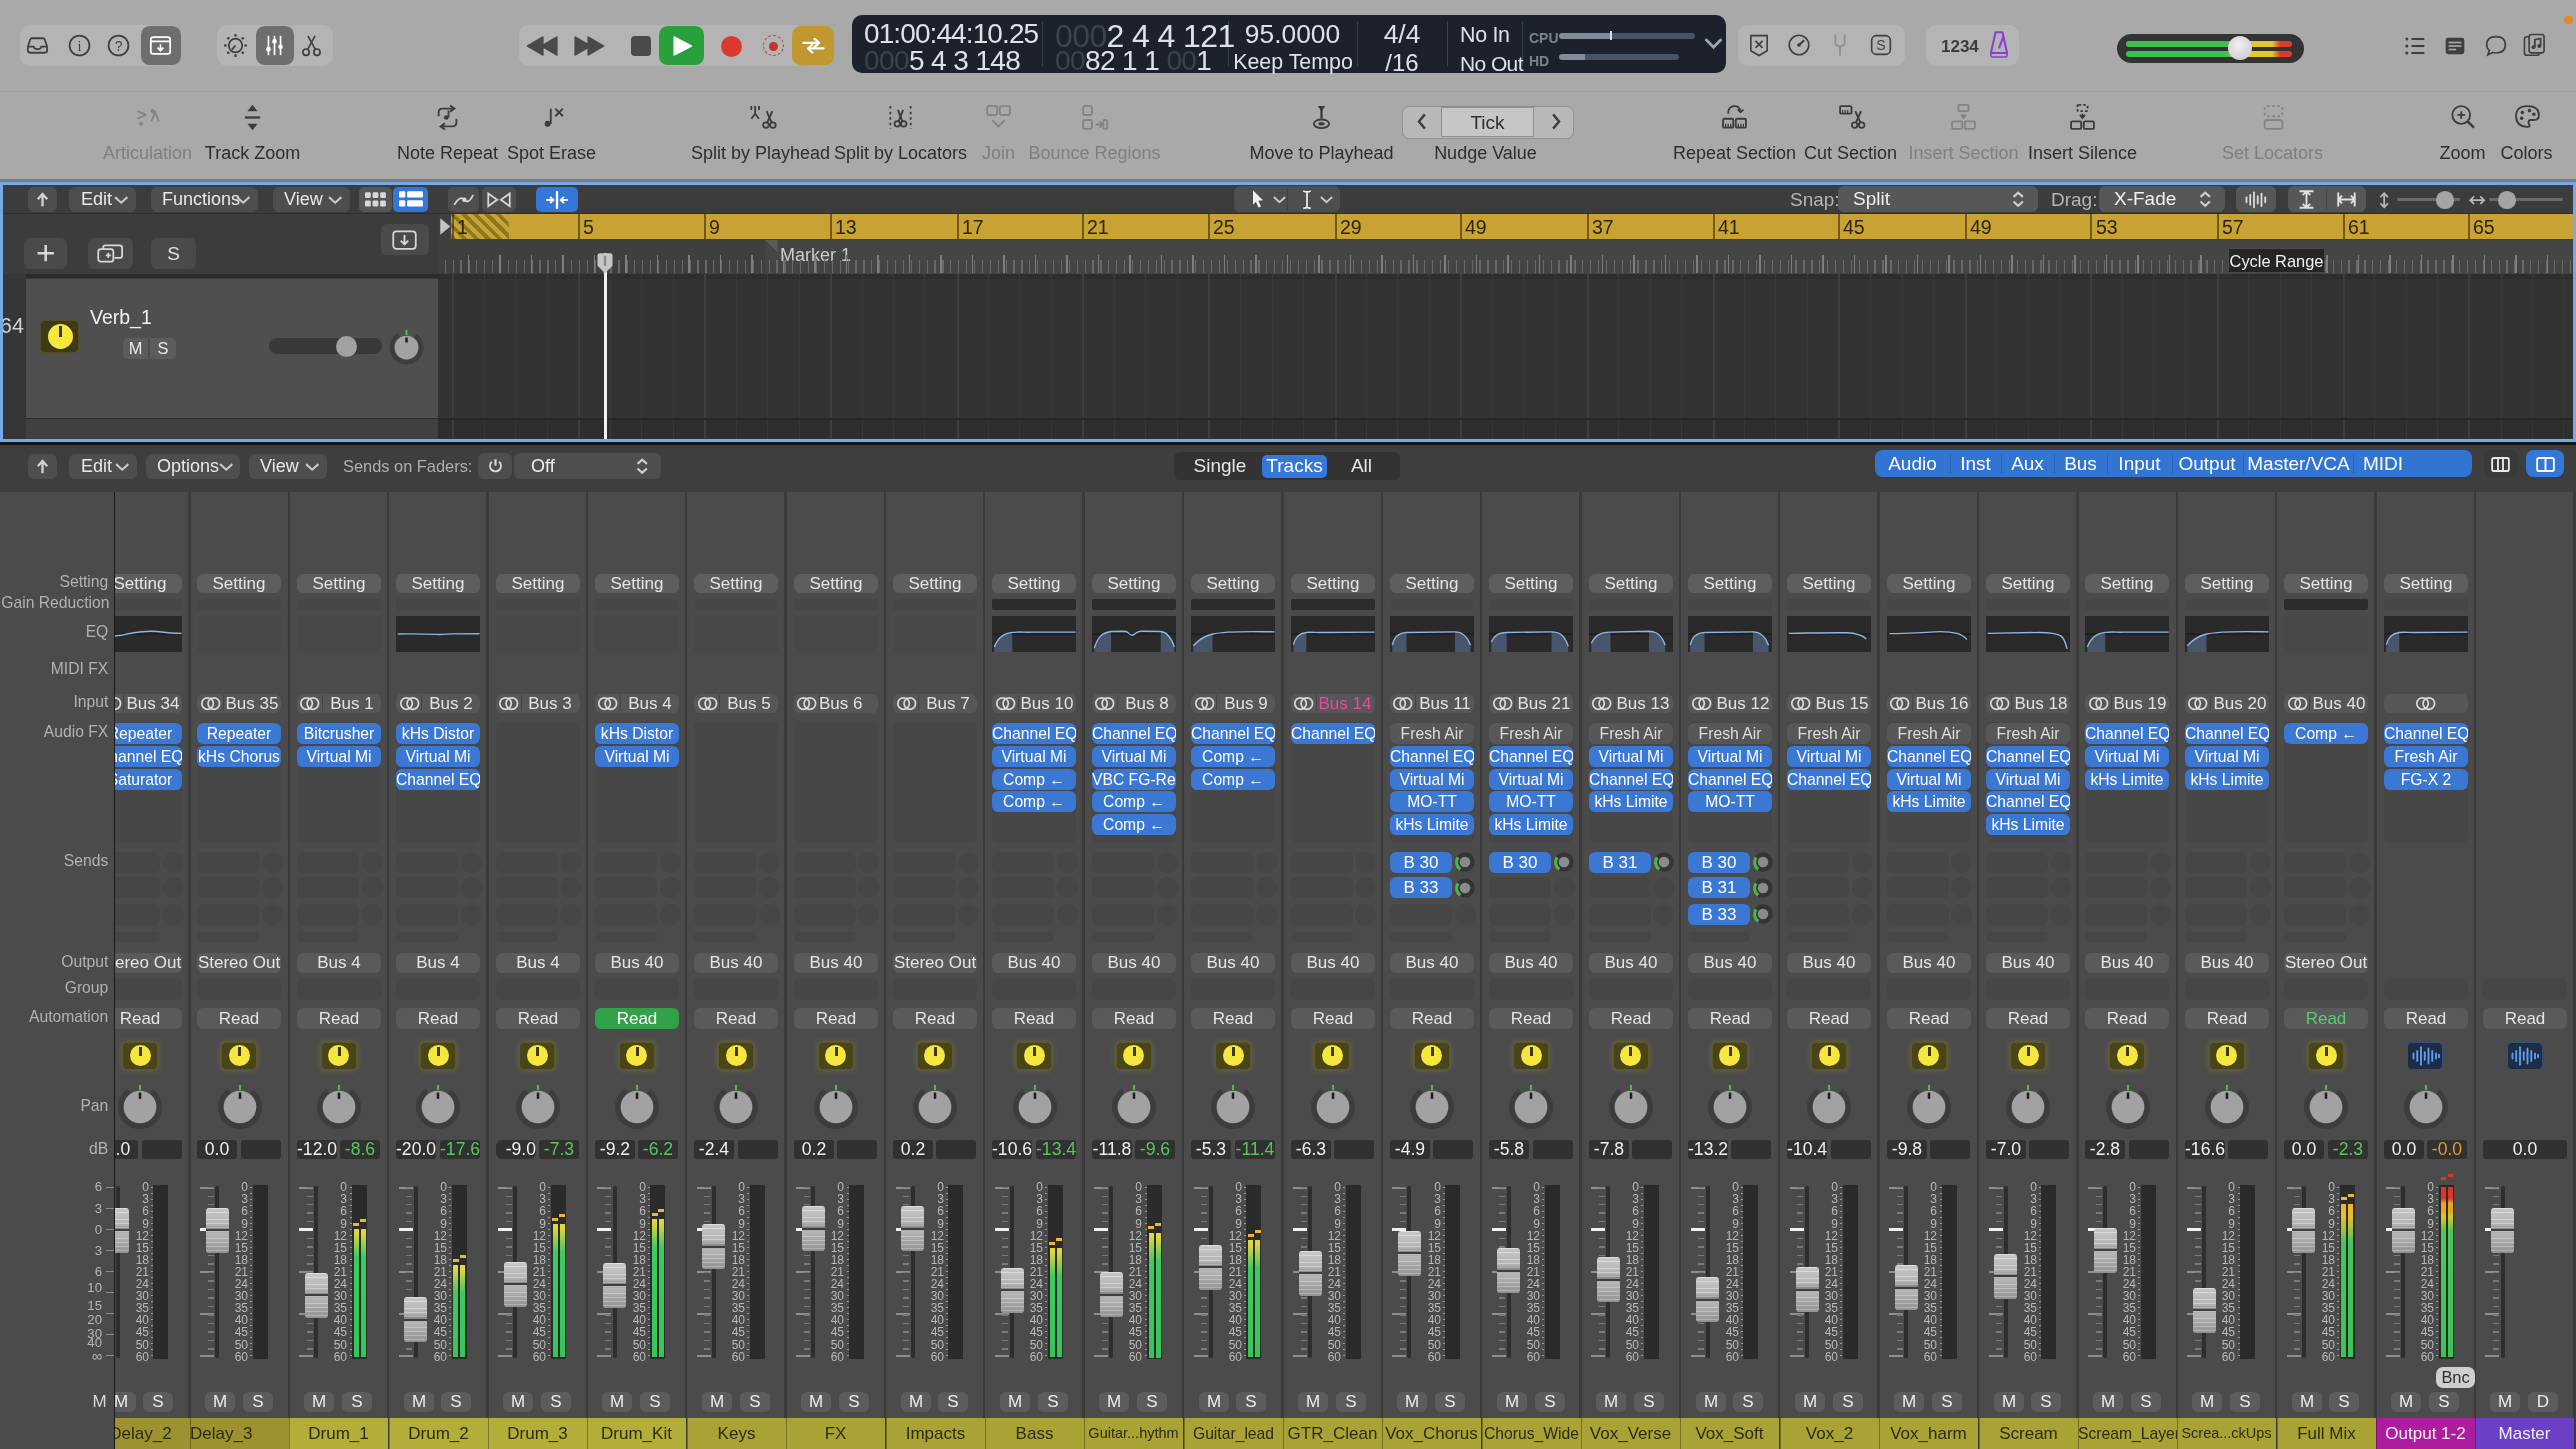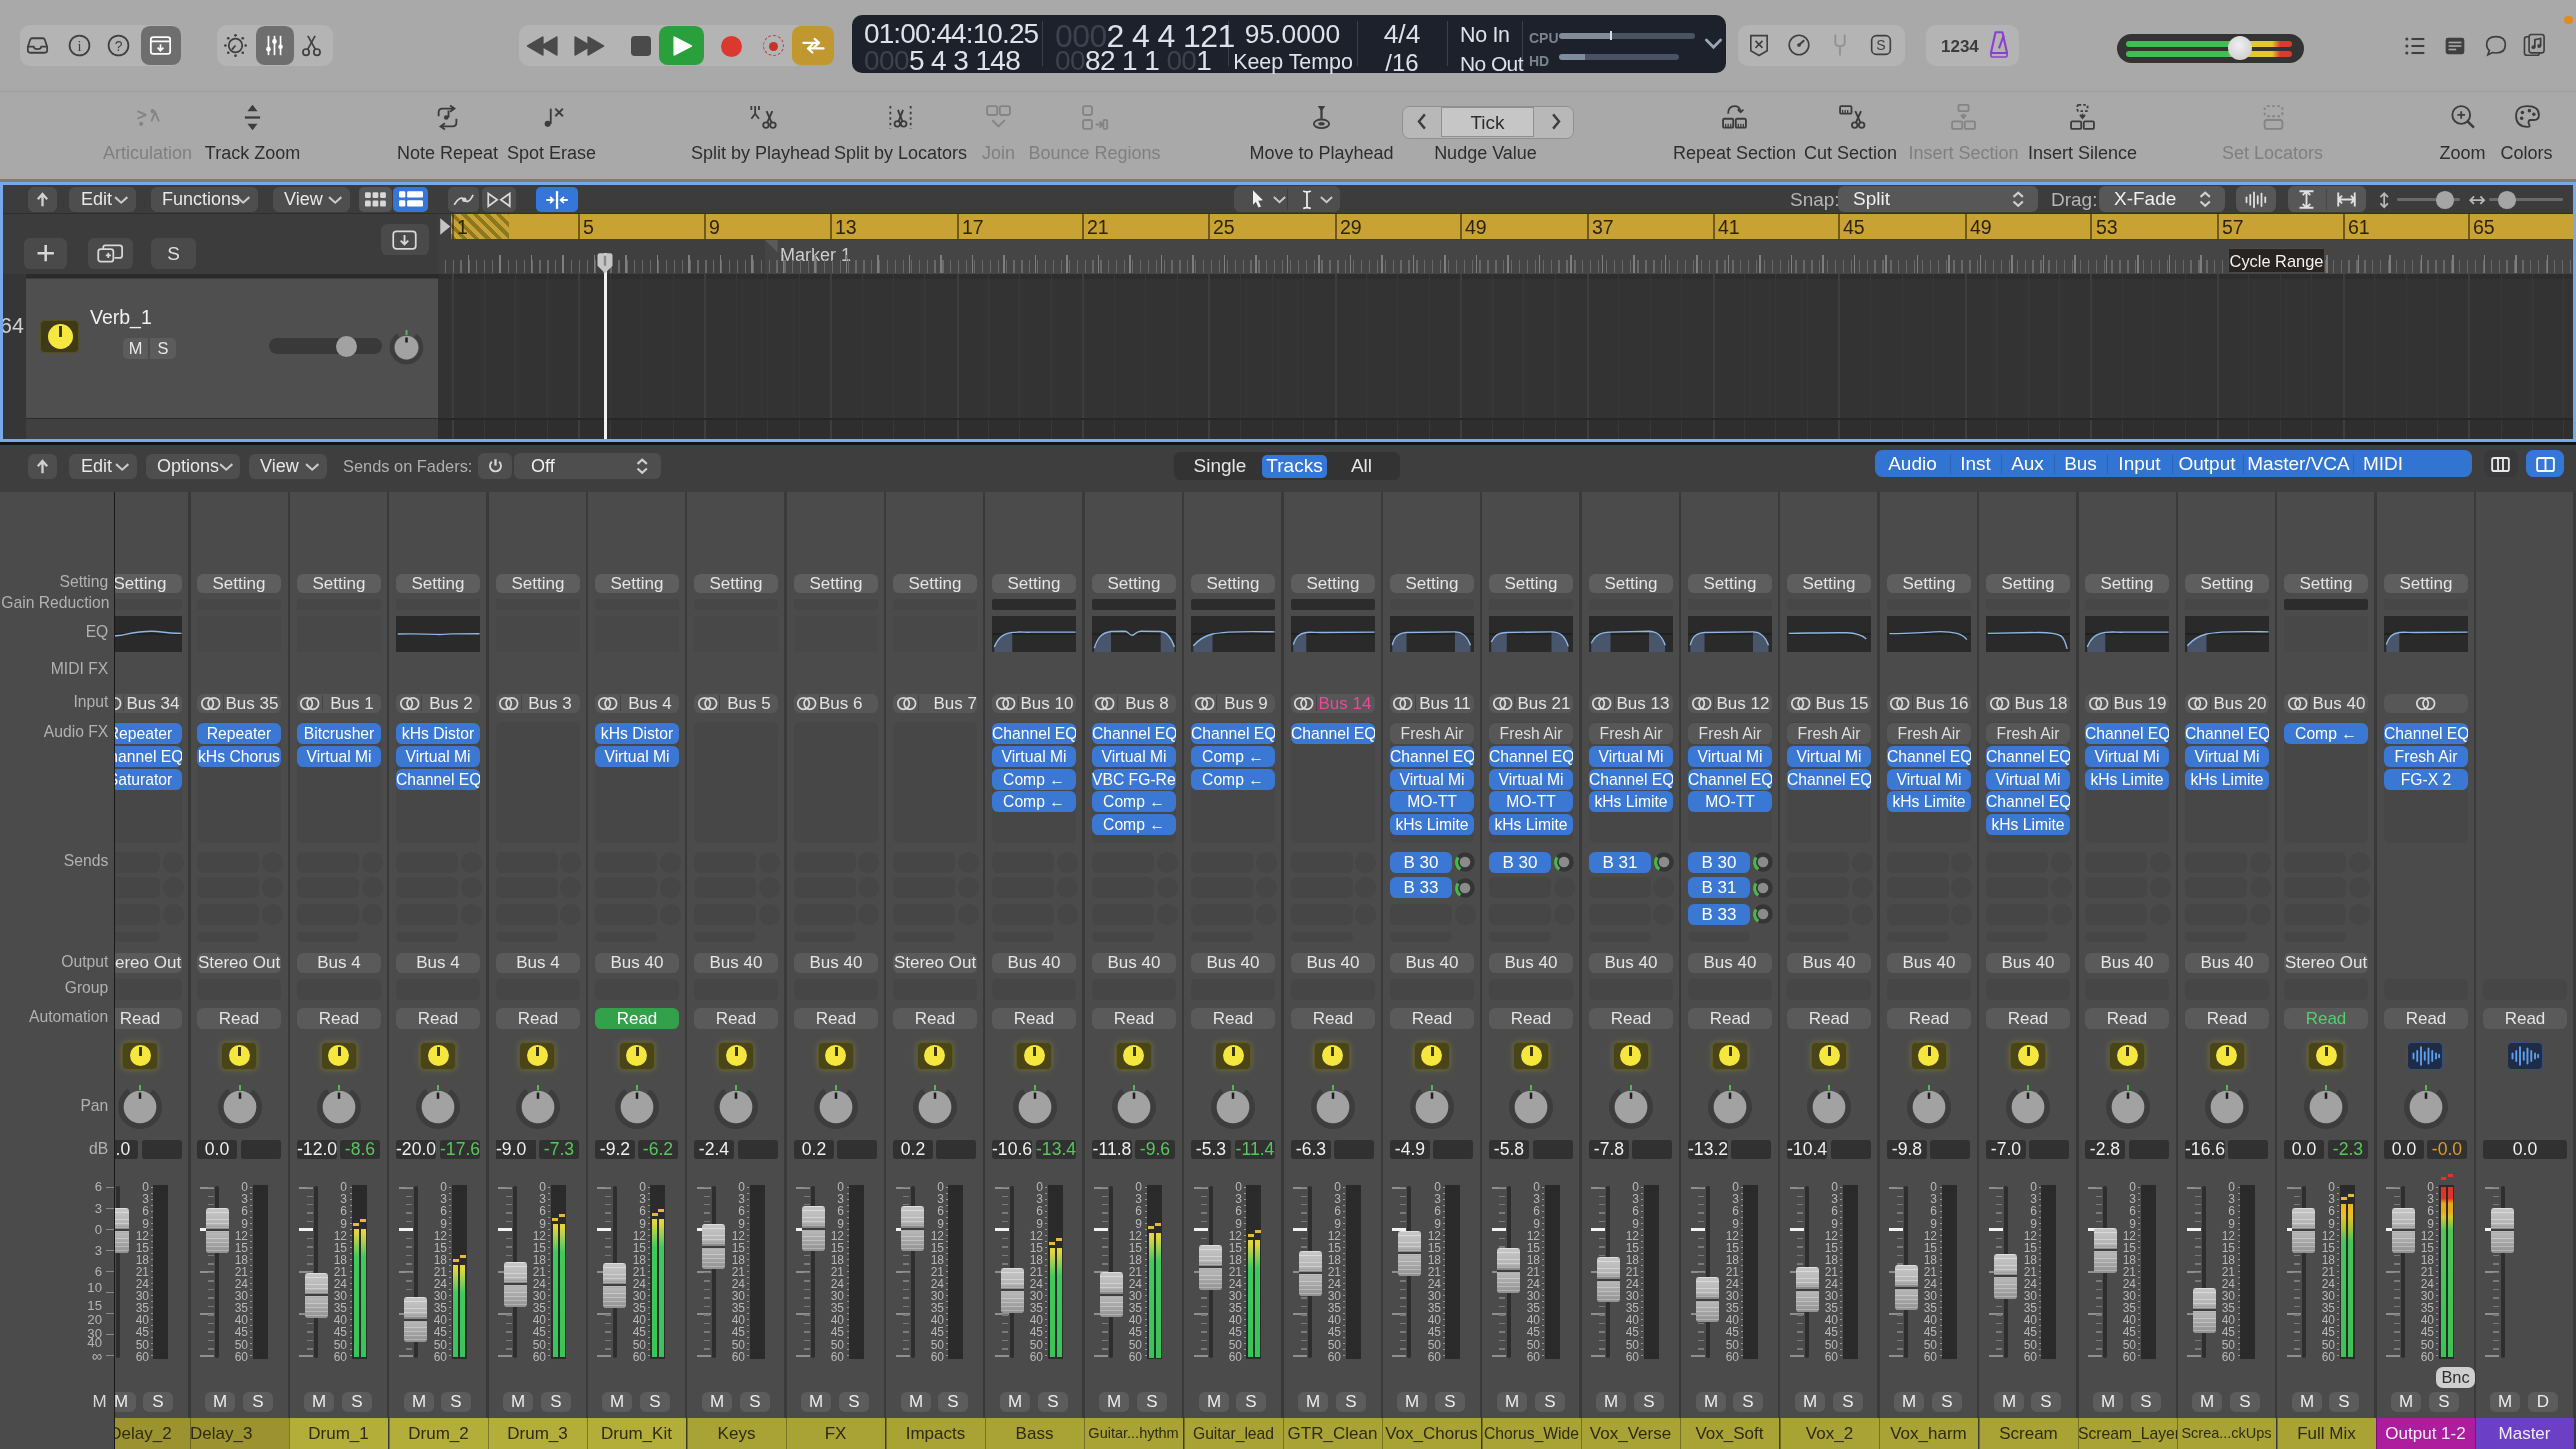--- a/index.html
+++ b/index.html
@@ -940,21 +940,21 @@
 <div class="btn" style="left:496px;top:1008px;width:84px;height:21px;font-size:17px;line-height:21px;background:#5a5a5a">Read</div>
 <div class="ab" style="left:519px;top:1042px;width:36px;height:28px;background:#4a4419;border:1.3px solid #5e5822;border-radius:5px;box-shadow:0 0 6.3px rgba(220,210,60,0.25)"></div>
 <div class="ab" style="left:527px;top:1045px;width:21.4px;height:21.4px;border-radius:50%;background:#f5e73e"></div>
 <div class="ab" style="left:536px;top:1047px;width:2.5px;height:8.8px;background:#3c380c"></div>
 <svg style="left:516px;top:1085px" width="44" height="44" viewBox="0 0 70 70">
     <circle cx="35" cy="35" r="30.5" fill="none" stroke="#3d3d3d" stroke-width="9" stroke-dasharray="153.3 38.3" transform="rotate(-54 35 35)"></circle>
     <circle cx="35" cy="35" r="26" fill="#a2a2a2"></circle>
     <rect x="33" y="12" width="4" height="10" fill="#1e1e1e"></rect>
     <rect x="33.5" y="0" width="3" height="8" fill="#4ec24e"></rect>
   </svg>
-<div class="ab" style="left:496px;top:1140px;width:40px;height:19px;background:#313131;border-radius:0;color:#f0f0f0;font-size:17.6px;text-align:left;line-height:19px">-9.0</div>
+<div class="ab" style="left:496px;top:1140px;width:40px;height:19px;background:#313131;border-radius:6px;color:#f0f0f0;font-size:17.6px;text-align:right;line-height:19px">-9.0</div>
 <div class="ab" style="left:539px;top:1140px;width:40px;height:19px;background:#313131;border-radius:3.1px;color:#58c75c;font-size:17.6px;text-align:center;line-height:19px">-7.3</div>
 <div class="ab" style="left:498px;top:1187px;width:14px;height:170px;background:repeating-linear-gradient(180deg,#8f8f8f 0 1.9px,transparent 1.9px 42px)"></div>
 <div class="ab" style="left:506px;top:1187px;width:6.3px;height:170px;background:repeating-linear-gradient(180deg,#7a7a7a 0 1.3px,transparent 1.3px 8.5px)"></div>
 <div class="ab" style="left:513px;top:1186px;width:3.8px;height:172px;background:#2e2e2e;border-radius:1.9px"></div>
 <div class="ab" style="left:498px;top:1228px;width:14px;height:3.1px;background:#f2f2f2"></div>
 <div class="ab" style="left:504px;top:1262px;width:22.6px;height:45px;border-radius:3.1px;background:repeating-linear-gradient(180deg,rgba(255,255,255,0.16) 0 0.9px,rgba(0,0,0,0.08) 0.9px 3.8px),linear-gradient(180deg,#d9d9d9 0%,#c2c2c2 38%,#8e8e8e 47%,#c6c6c6 56%,#9e9e9e 100%)"></div>
 <div class="ab" style="left:504px;top:1283px;width:22.6px;height:1.9px;background:#3e3e3e"></div>
 <div class="ab" style="left:518px;top:1180px;width:28px;text-align:right;color:#b9b9b9;font-size:12px">0</div>
 <div class="ab" style="left:518px;top:1192px;width:28px;text-align:right;color:#b9b9b9;font-size:12px">3</div>
 <div class="ab" style="left:518px;top:1204px;width:28px;text-align:right;color:#b9b9b9;font-size:12px">6</div>
@@ -1169,21 +1169,21 @@
 <div class="ab" style="left:886px;top:1418px;width:99px;height:31px;color:#2e2b10;font-size:17px;text-align:center;line-height:31px;overflow:hidden;white-space:nowrap">Impacts</div>
 <div class="btn" style="left:893px;top:574px;width:84px;height:19px;font-size:17px;line-height:19px;background:#5e5e5e">Setting</div>
 <div class="ab" style="left:893px;top:599px;width:84px;height:10.7px;background:#474747;border-radius:1.9px"></div>
 <div class="ab" style="left:893px;top:616px;width:84px;height:36px;background:#484848"></div>
 <div class="ab" style="left:893px;top:694px;width:84px;height:19px;background:#575757;border-radius:6.3px"></div>
 <div class="ab" style="left:918px;top:695px;width:0.6px;height:16.4px;background:#454545"></div>
 <svg style="left:896px;top:696px" width="21.4" height="15" viewBox="0 0 17 12">
     <circle cx="6" cy="6" r="4.6" fill="none" stroke="#d8d8d8" stroke-width="1.4"></circle>
     <circle cx="11" cy="6" r="4.6" fill="none" stroke="#d8d8d8" stroke-width="1.4"></circle>
   </svg>
-<div class="ab" style="left:919px;top:694px;width:58px;height:19px;color:#e2e2e2;font-size:17px;text-align:right;line-height:19px">Bus 7</div>
+<div class="ab" style="left:919px;top:694px;width:58px;height:19px;color:#e2e2e2;font-size:17px;text-align:center;line-height:19px">Bus 7</div>
 <div class="ab" style="left:893px;top:722px;width:84px;height:121px;background:#474747;border-radius:6.3px"></div>
 <div class="ab" style="left:893px;top:852px;width:62px;height:21px;background:#464646;border-radius:6.3px"></div>
 <div class="ab" style="left:958px;top:852px;width:21px;height:21px;border-radius:50%;background:#464646"></div>
 <div class="ab" style="left:893px;top:877px;width:62px;height:21px;background:#464646;border-radius:6.3px"></div>
 <div class="ab" style="left:958px;top:877px;width:21px;height:21px;border-radius:50%;background:#464646"></div>
 <div class="ab" style="left:893px;top:904px;width:62px;height:21px;background:#464646;border-radius:6.3px"></div>
 <div class="ab" style="left:958px;top:904px;width:21px;height:21px;border-radius:50%;background:#464646"></div>
 <div class="ab" style="left:893px;top:932px;width:62px;height:10px;background:#464646;border-radius:5px"></div>
 <div class="btn" style="left:893px;top:953px;width:84px;height:20px;font-size:17px;line-height:20px;background:#5a5a5a">Stereo Out</div>
 <div class="ab" style="left:893px;top:979px;width:84px;height:21px;background:#464646;border-radius:5px"></div>

